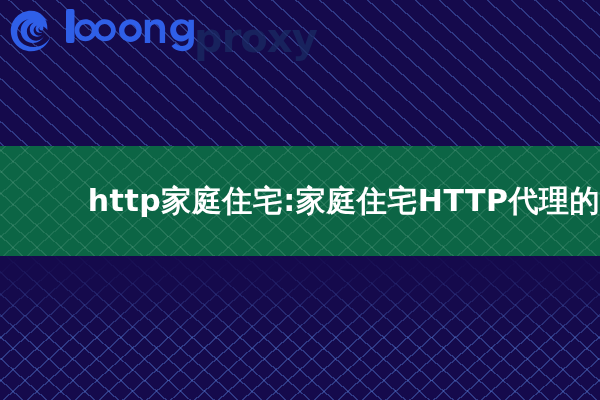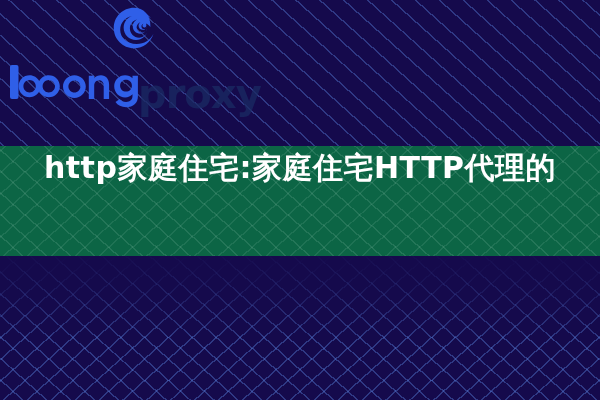--- a/index.html
+++ b/index.html
@@ -64,21 +64,20 @@
   
   .logo-bar {
     position: absolute;
     left: 8px;
     top: 6px;
     height: 52px;
     display: flex;
     align-items: center;
     gap: 10px;
     z-index: 6;
-    flex-direction: column;
   }
   .logo-mark {
     width: 46px;
     height: 46px;
     display: block;
     flex: 0 0 auto;
   }
   .wordmark {
     display: flex;
     align-items: baseline;
@@ -99,22 +98,22 @@
   .title-band {
     position: absolute;
     left: 0;
     right: 0;
     top: 146px;
     height: 110px;
     background: #0c6545;
     overflow: hidden;
     z-index: 4;
     display: flex;
-    flex-direction: row;
-    align-items: flex-start;
+    flex-direction: column;
+    align-items: flex-end;
     justify-content: center;
   }
   .title-band-stripes-a {
     position: absolute;
     inset: -40px;
     background-image: repeating-linear-gradient(
       42deg,
       rgba(255,255,255,0.00) 0px,
       rgba(255,255,255,0.00) 7px,
       rgba(190,230,212,0.13) 7px,

